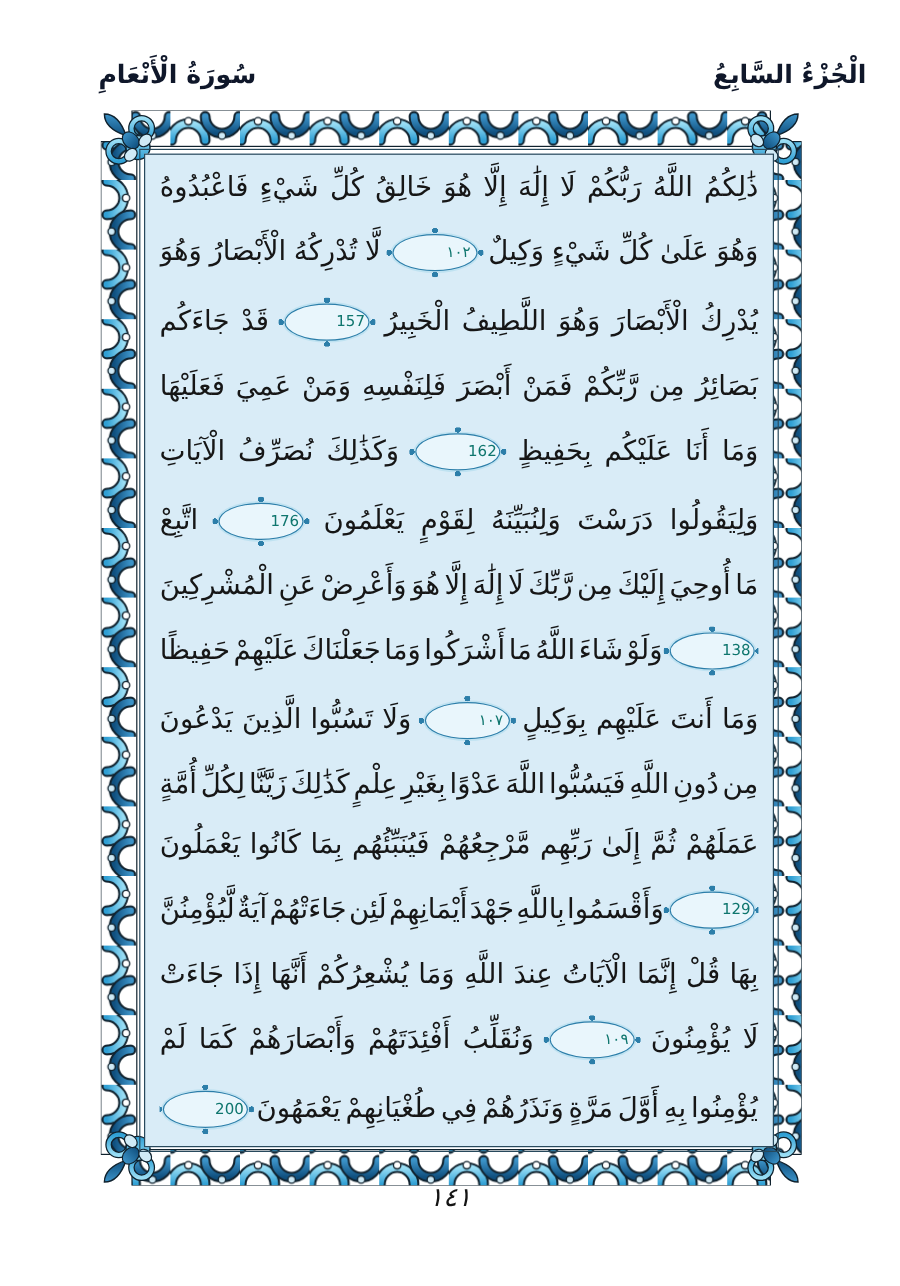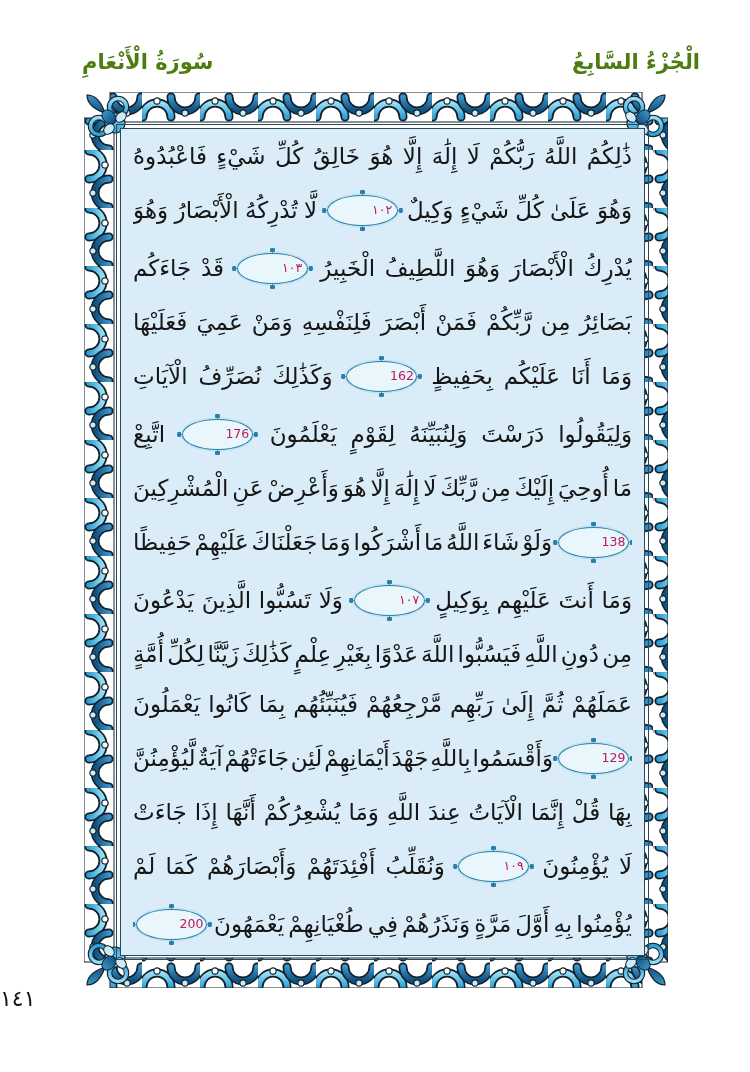--- a/index.html
+++ b/index.html
@@ -1,52 +1,52 @@
 <!DOCTYPE html>
 <html lang="ar" dir="rtl"><head>
 <meta charset="utf-8">
 <style>
   html,body{margin:0;padding:0;background:#ffffff;}
   body{font-family:"DejaVu Sans",sans-serif;}
   .page{position:relative;width:750px;height:1072px;background:#ffffff;overflow:hidden;}
 
   
-  .hdr{position:absolute;top:50px;font-size:21px;font-weight:bold;color:#4d7c0f;
+  .hdr{position:absolute;top:50px;font-size:21px;font-weight:bold;color:#0f172a;
        font-family:"DejaVu Sans",sans-serif;white-space:nowrap;}
-  .hdr-right{right:50px;}
+  .hdr-right{right:28px;}
   .hdr-left{left:82px;}
 
   
   .frame-svg{position:absolute;left:84px;top:92px;width:584px;height:896px;}
 
   
   .panel{position:absolute;left:120px;top:128px;width:525px;height:828px;
          background:#d9ecf7;border:1.3px solid #28495c;outline:1.3px solid #28495c;
          outline-offset:3px;box-sizing:border-box;}
   .lines{position:absolute;inset:0;padding:2px 12px;display:flex;flex-direction:column;}
   .qline{flex:1 1 auto;display:flex;direction:rtl;justify-content:space-between;
          align-items:center;white-space:nowrap;overflow:hidden;
          font-size:23px;color:#161616;line-height:1;}
   .word{display:inline-block;}
 
   
   .ayah{position:relative;flex:0 0 auto;width:29px;height:29px;border-radius:50%;
         background:#e9f6fc;border:1.6px solid #2c7ea9;box-shadow:0 0 0 1.5px #bfe2f1;
-        color:#be185d;font-size:12.5px;display:flex;align-items:center;justify-content:center;
+        color:#0f766e;font-size:12.5px;display:flex;align-items:center;justify-content:center;
         margin:0 3px;padding-left:40px;}
   .ayah::before{content:"";position:absolute;inset:-6px;border-radius:50%;pointer-events:none;
         background:
           radial-gradient(circle 2.6px at 50% 2px,#2c7ea9 95%,transparent 100%),
           radial-gradient(circle 2.6px at 50% calc(100% - 2px),#2c7ea9 95%,transparent 100%),
           radial-gradient(circle 2.6px at 2px 50%,#2c7ea9 95%,transparent 100%),
           radial-gradient(circle 2.6px at calc(100% - 2px) 50%,#2c7ea9 95%,transparent 100%);}
 
   
-  .pagenum{position:absolute;left:0;right:0;top:986px;text-align:left;
-           font-size:22px;color:#141414;letter-spacing:6px;}
+  .pagenum{position:absolute;left:0;right:0;top:986px;text-align:center;
+           font-size:22px;color:#141414;letter-spacing:6px;font-style:italic;}
 </style>
 </head>
 <body>
 
 <div class="page">
 
   <div class="hdr hdr-right">الْجُزْءُ السَّابِعُ</div>
   <div class="hdr hdr-left">سُورَةُ الْأَنْعَامِ</div>
 
   <svg class="frame-svg" viewBox="0 0 584 896" xmlns="http://www.w3.org/2000/svg" aria-hidden="true">
@@ -127,21 +127,21 @@
           <span class="word">تُدْرِكُهُ</span>
           <span class="word">الْأَبْصَارُ</span>
           <span class="word">وَهُوَ</span>
         </div>
         <div class="qline">
           <span class="word">يُدْرِكُ</span>
           <span class="word">الْأَبْصَارَ</span>
           <span class="word">وَهُوَ</span>
           <span class="word">اللَّطِيفُ</span>
           <span class="word">الْخَبِيرُ</span>
-          <span class="ayah">١٠٣</span>
+          <span class="ayah">157</span>
           <span class="word">قَدْ</span>
           <span class="word">جَاءَكُم</span>
         </div>
         <div class="qline">
           <span class="word">بَصَائِرُ</span>
           <span class="word">مِن</span>
           <span class="word">رَّبِّكُمْ</span>
           <span class="word">فَمَنْ</span>
           <span class="word">أَبْصَرَ</span>
           <span class="word">فَلِنَفْسِهِ</span>

